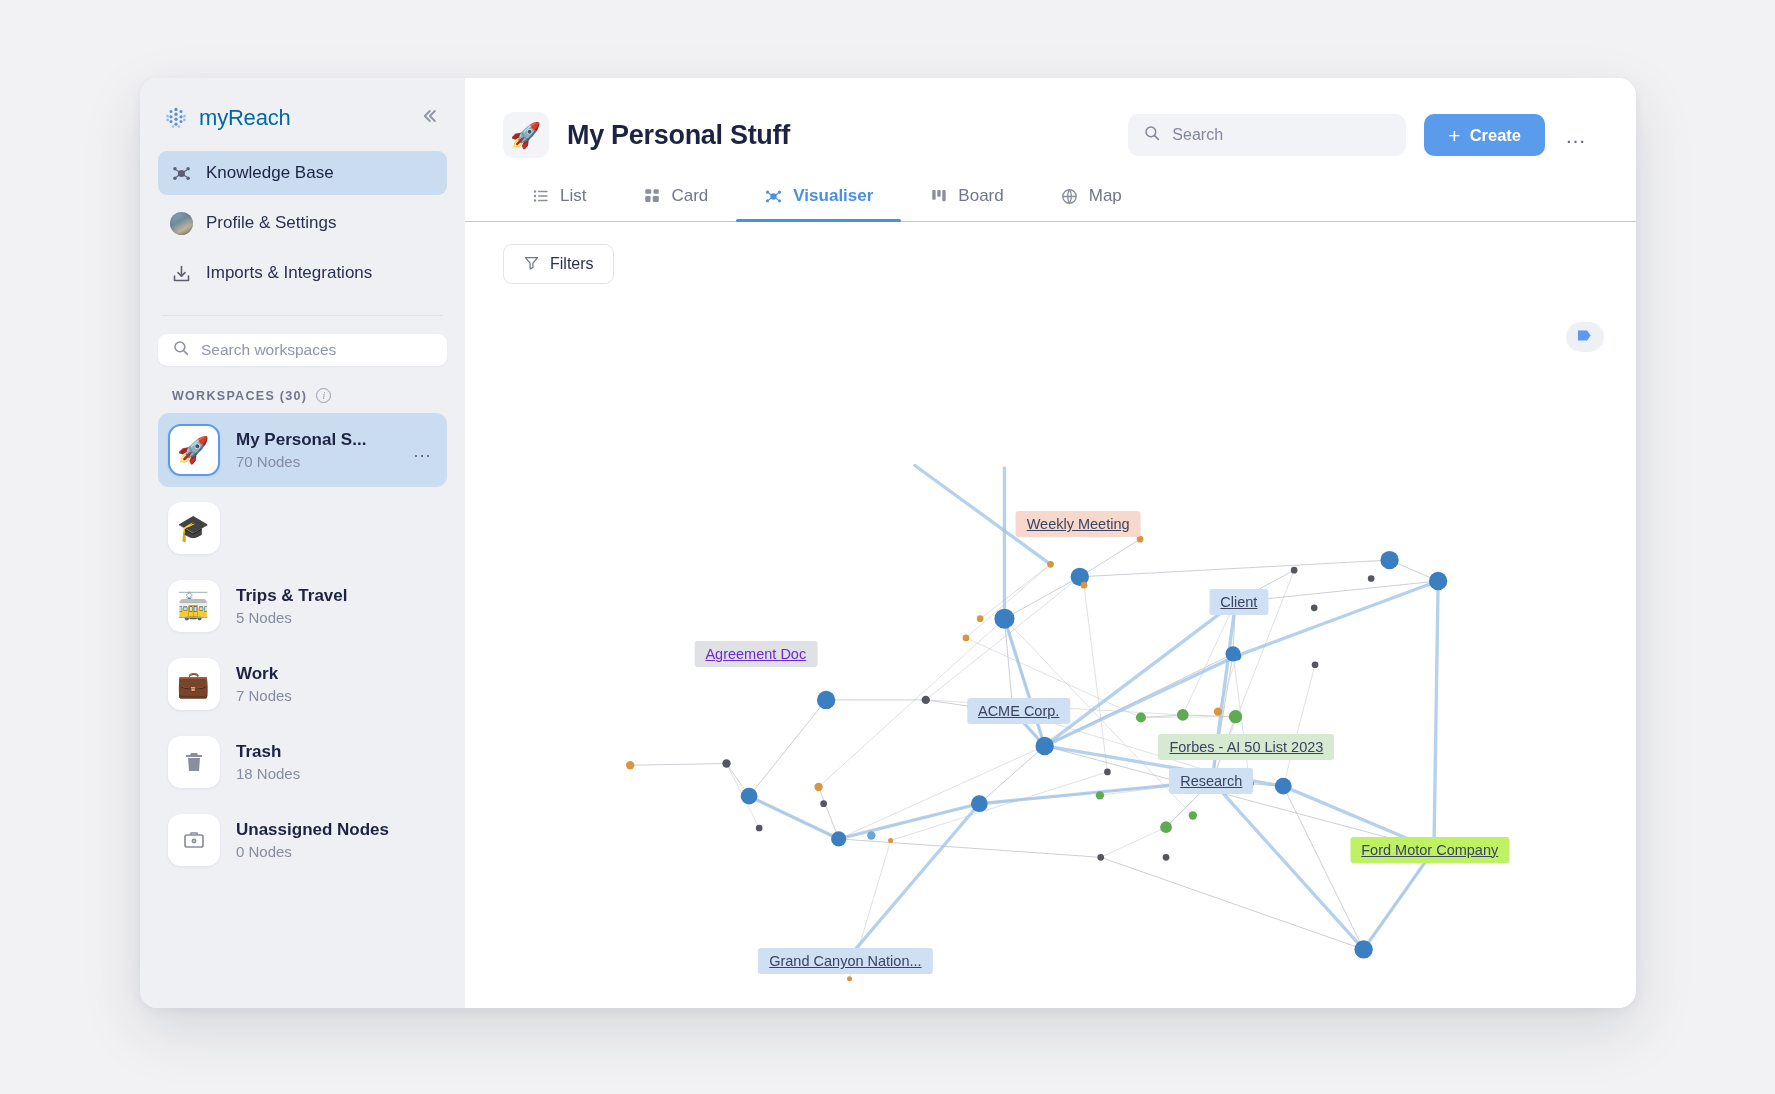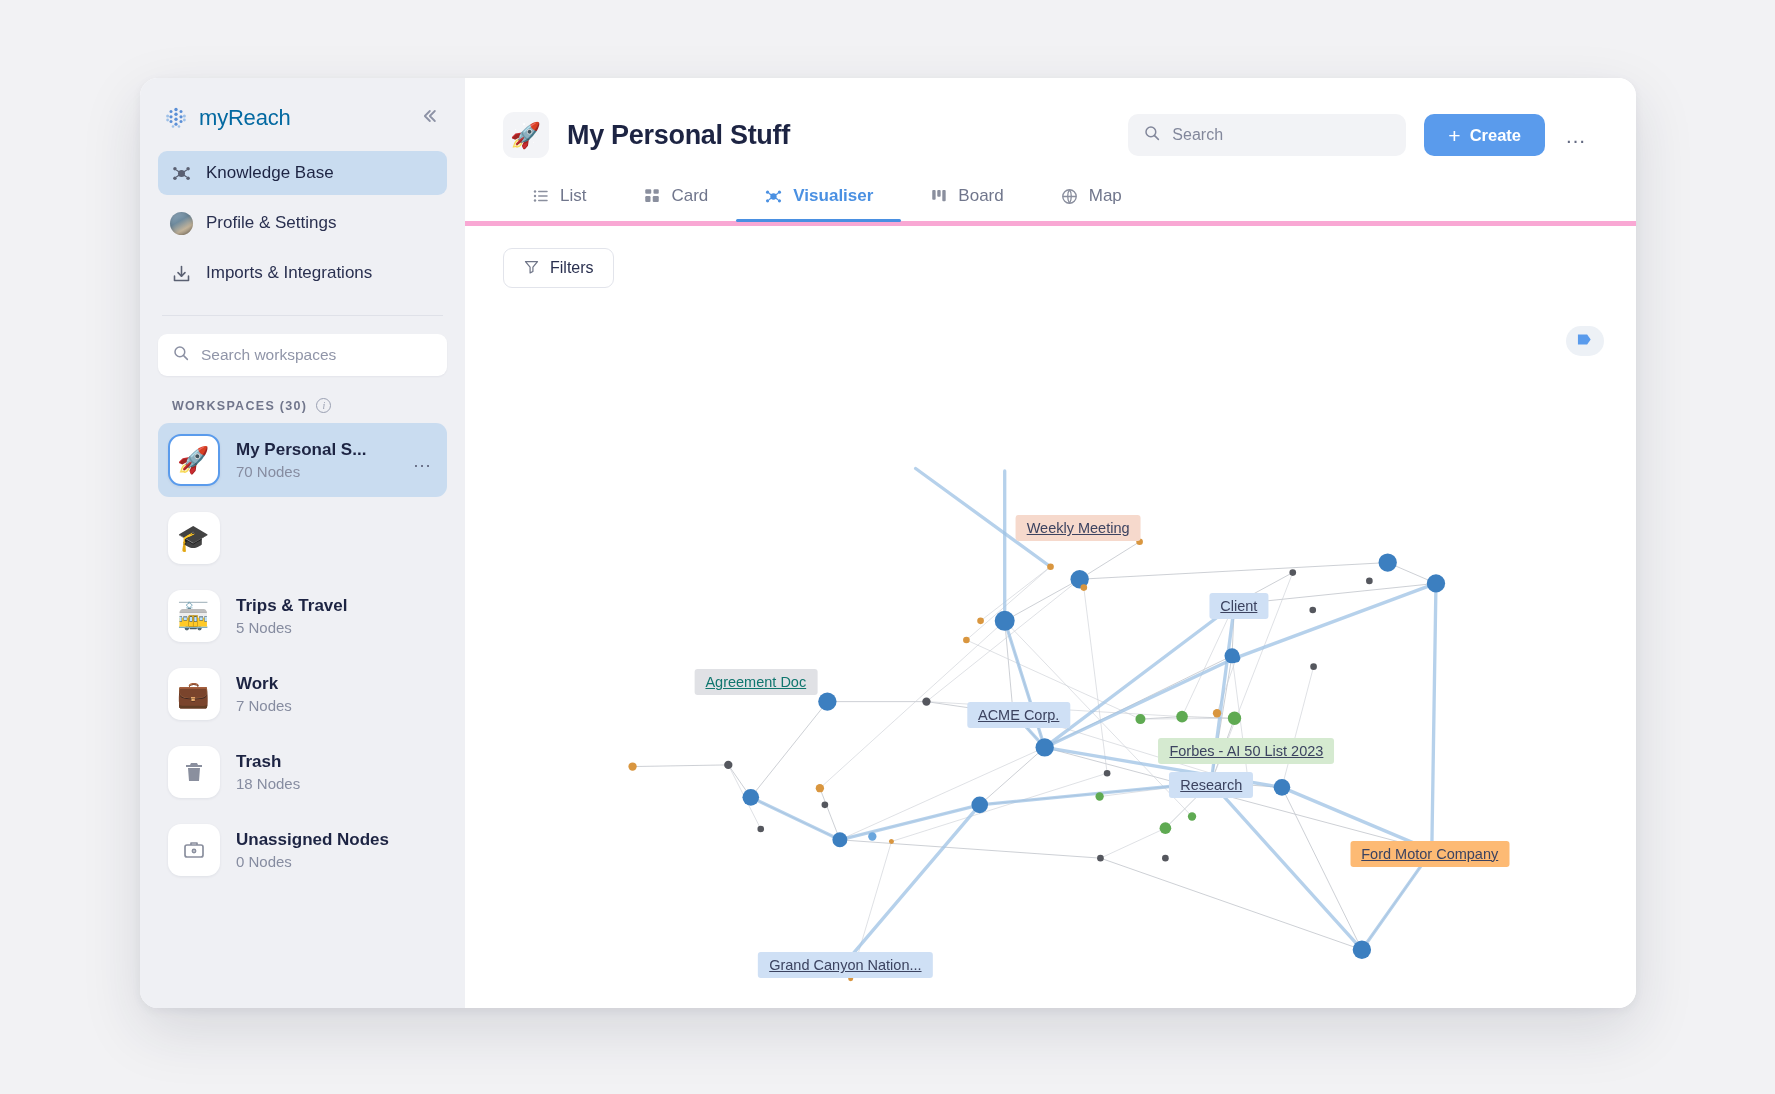--- a/index.html
+++ b/index.html
@@ -70,21 +70,21 @@
     box-shadow: inset 0 0 4px rgba(0,0,0,0.25);
   }
 
   .divider {
     height: 1px; background: #dfe1e8;
     margin: 14px 22px 0 22px;
   }
 
   .ws-search {
     margin: 18px 18px 0 18px;
-    height: 42px;
+    height: 32px;
     background: #ffffff;
     border-radius: 9px;
     display: flex; align-items: center;
     padding: 0 14px; gap: 11px;
     box-shadow: 0 1px 2px rgba(20,25,50,0.05);
   }
   .ws-search input {
     border: 0; outline: 0; flex: 1;
     font-size: 15.5px; color: #2a3050;
     font-family: "Liberation Sans", sans-serif;
@@ -187,21 +187,21 @@
   .create-plus { font-size: 21px; font-weight: normal; line-height: 1; }
   .header-more {
     color: #646a82; font-size: 21px; letter-spacing: 2px;
     cursor: pointer; line-height: 1; padding: 0 2px;
   }
 
   
   .tabs {
     display: flex; align-items: flex-end;
     padding: 0 38px; margin-top: 22px;
-    border-bottom: 5px solid #f9a8d4;
+    border-bottom: 1px solid #f9a8d4;
     gap: 0;
   }
   .tab {
     display: flex; align-items: center; gap: 10px;
     padding: 6px 28px 15px 28px;
     cursor: pointer; position: relative;
     font-size: 17px; color: #70768c;
   }
   .tab.active { color: #4a90e2; font-weight: bold; }
   .tab.active::after {
@@ -647,23 +647,23 @@
           <span>
             <svg viewBox="0 0 24 24" width="20" height="17" fill="#5a9bec">
               <path d="M2 5h13l5 7-5 7H2z"></path>
             </svg>
           </span>
         </div>
 
         <div id="label-layer" style="position:absolute;inset:0;">
             <div class="node-label" style="background: rgb(246, 217, 204); color: rgb(60, 67, 96); left: 613.128px; top: 236.093px;">Weekly Meeting</div>
             <div class="node-label" style="background: rgb(207, 224, 245); color: rgb(60, 67, 96); left: 773.872px; top: 313.953px;">Client</div>
-            <div class="node-label" style="background: rgb(224, 225, 229); color: #0f766e; left: 290.802px; top: 390px;">Agreement Doc</div>
+            <div class="node-label" style="background: rgb(224, 225, 229); color: #6d28d9; left: 290.802px; top: 366px;">Agreement Doc</div>
             <div class="node-label" style="background: rgb(207, 224, 245); color: rgb(60, 67, 96); left: 553.686px; top: 422.791px;">ACME Corp.</div>
             <div class="node-label" style="background: rgb(213, 234, 208); color: rgb(60, 67, 96); left: 781.407px; top: 458.791px;">Forbes - AI 50 List 2023</div>
             <div class="node-label" style="background: rgb(207, 224, 245); color: rgb(60, 67, 96); left: 746.244px; top: 493.116px;">Research</div>
-            <div class="node-label" style="background: #fdba74; color: rgb(60, 67, 96); left: 964.756px; top: 561.767px;">Ford Motor Company</div>
+            <div class="node-label" style="background: #bef264; color: rgb(60, 67, 96); left: 964.756px; top: 561.767px;">Ford Motor Company</div>
             <div class="node-label" style="background: rgb(207, 224, 245); color: rgb(60, 67, 96); left: 380.384px; top: 673.116px;">Grand Canyon Nation...</div>
           </div>
       </div>
     </section>
   </div>
 </div>
 
 </body></html>

